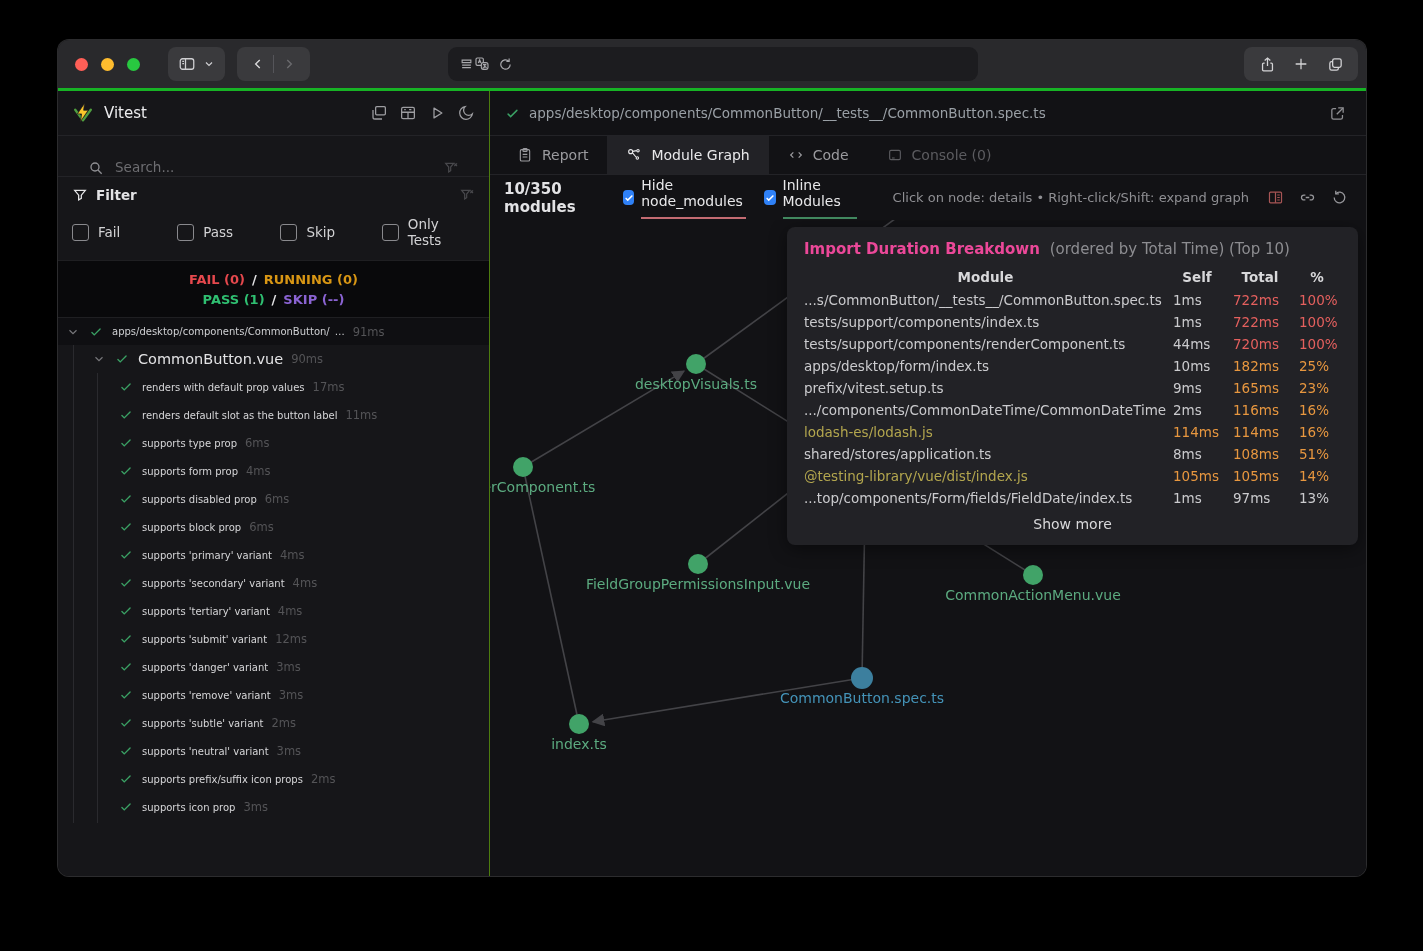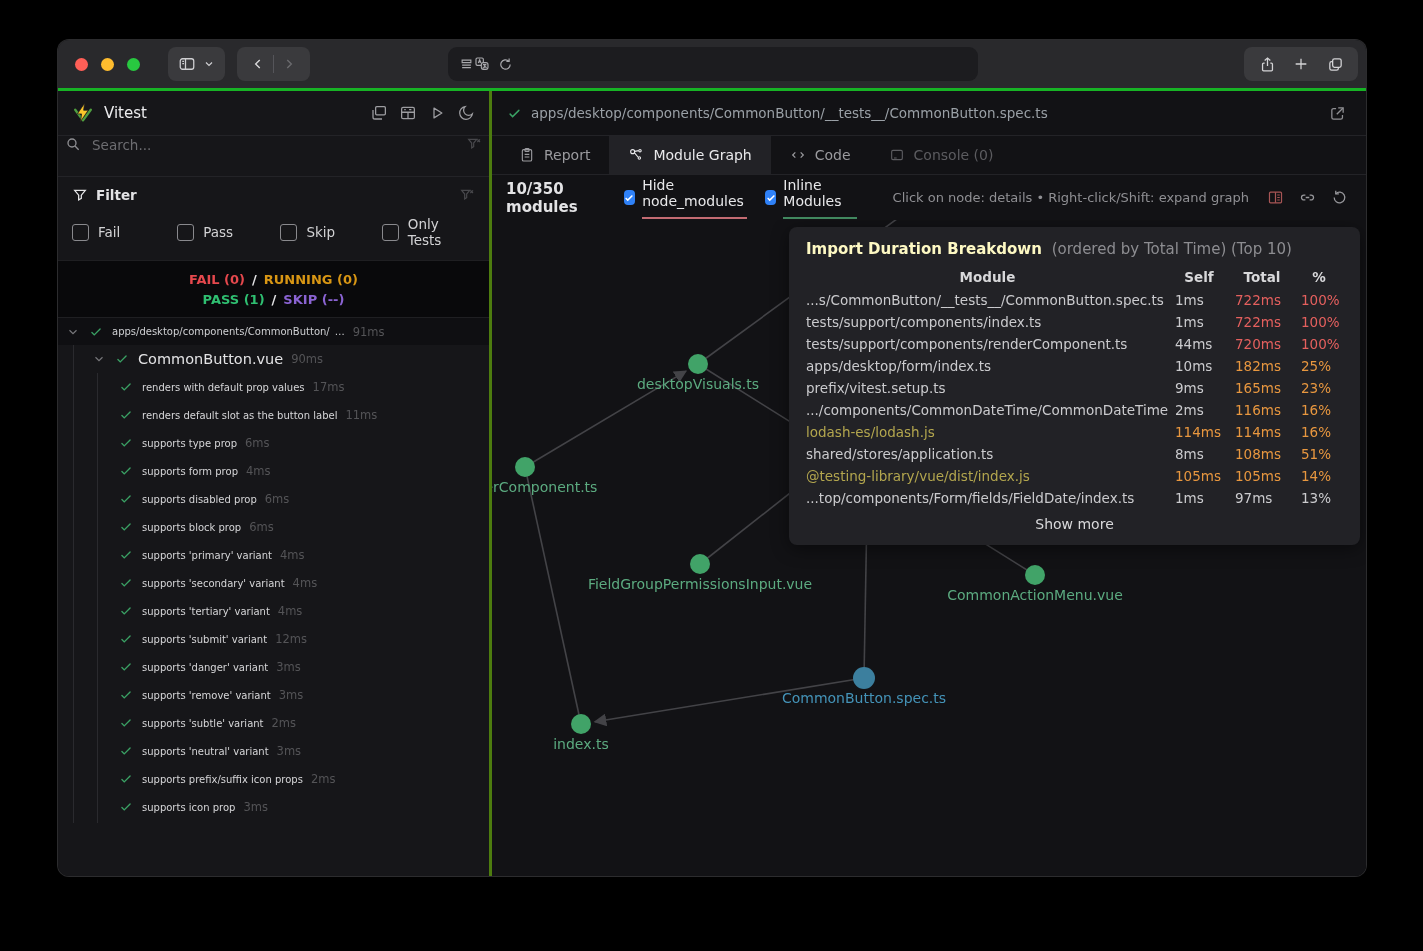--- a/index.html
+++ b/index.html
@@ -29,30 +29,30 @@
   .url-icon.r2{margin-right:10px;}
   .right-cluster{position:absolute;right:8px;top:7px;padding:0 8px;gap:4px;}
   .chrome-btn{width:30px;height:34px;display:flex;align-items:center;justify-content:center;color:#d4d4d6;}
   .icon{display:inline-flex;align-items:center;justify-content:center;}
   .icon svg{display:block;}
 
   .progress{height:3px;background:var(--progress-green,#17b325);}
 
   
   .content{display:flex;height:785px;}
-  .sidebar{width:431px;background:#161619;border-right:3px solid #4d7c0f;display:flex;flex-direction:column;flex-shrink:0;}
+  .sidebar{width:431px;background:#161619;border-right:1px solid #4d7c0f;display:flex;flex-direction:column;flex-shrink:0;}
   .main{flex:1;background:#121215;display:flex;flex-direction:column;min-width:0;}
 
   
   .vt-header{height:44px;display:flex;align-items:center;border-bottom:1px solid #232327;padding:0 14px;}
   .vt-logo{width:22px;height:22px;margin-right:10px;}
   .vt-title{color:#ececee;font-size:15px;font-weight:500;flex:1;}
   .vt-actions{display:flex;gap:11px;color:#9d9da1;}
   .vt-actions .icon{width:18px;height:18px;}
-  .search-row{height:40px;display:flex;align-items:flex-start;border-bottom:1px solid #232327;padding:0 7px;color:#8e8e92;}
+  .search-row{height:40px;display:flex;align-items:flex-end;border-bottom:1px solid #232327;padding:0 30px;color:#8e8e92;}
   .search-input{flex:1;background:transparent;border:none;outline:none;color:#cfcfcf;font-size:13.5px;margin-left:9px;font-family:inherit;}
   .search-input::placeholder{color:#6d6d71;}
   .dim-funnel{color:#48484c;}
   .filter-section{padding:10px 14px 12px;}
   .filter-title-row{display:flex;align-items:center;color:#e2e2e4;}
   .filter-title{font-size:13.5px;font-weight:700;margin-left:8px;flex:1;}
   .filter-options{display:flex;margin-top:13px;}
   .filter-option{display:flex;align-items:center;gap:9px;color:#d2d2d4;font-size:13.5px;}
   .filter-option:nth-child(1){width:107px;}
   .filter-option:nth-child(2){width:105px;}
@@ -108,21 +108,21 @@
 
   .graph-area{flex:1;position:relative;overflow:hidden;background:#121215;}
   .graph-svg{position:absolute;left:0;top:0;z-index:1;}
   .graph-svg text{font-family:"DejaVu Sans","Liberation Sans",sans-serif;font-size:14px;}
   .lbl-module{fill:var(--node-label-green);}
   .lbl-entry{fill:var(--entry-label-blue);}
 
   
   .breakdown{position:absolute;left:297px;top:7px;width:571px;height:318px;background:#222226;border-radius:8px;z-index:2;padding:13px 17px 0;box-sizing:border-box;box-shadow:0 4px 18px rgba(0,0,0,.45);}
   .bd-title-line{font-size:15px;}
-  .bd-title{color:#fef9c3;font-weight:700;}
+  .bd-title{color:#ec4899;font-weight:700;}
   .bd-subtitle{color:#8d8d91;font-weight:400;margin-left:5px;}
   table.bd{width:100%;border-spacing:0;margin-top:9px;font-size:13.5px;table-layout:fixed;}
   table.bd th{color:#d8d8da;font-weight:700;padding:0 0 3px;height:19px;}
   table.bd col.c-mod{width:auto;}
   table.bd col.c-self{width:60px;}
   table.bd col.c-total{width:66px;}
   table.bd col.c-pct{width:48px;}
   table.bd th{text-align:center;}
   table.bd th.h-mod{text-align:center;}
   table.bd td{height:22px;padding:0;color:#cbcbce;white-space:nowrap;overflow:hidden;}

